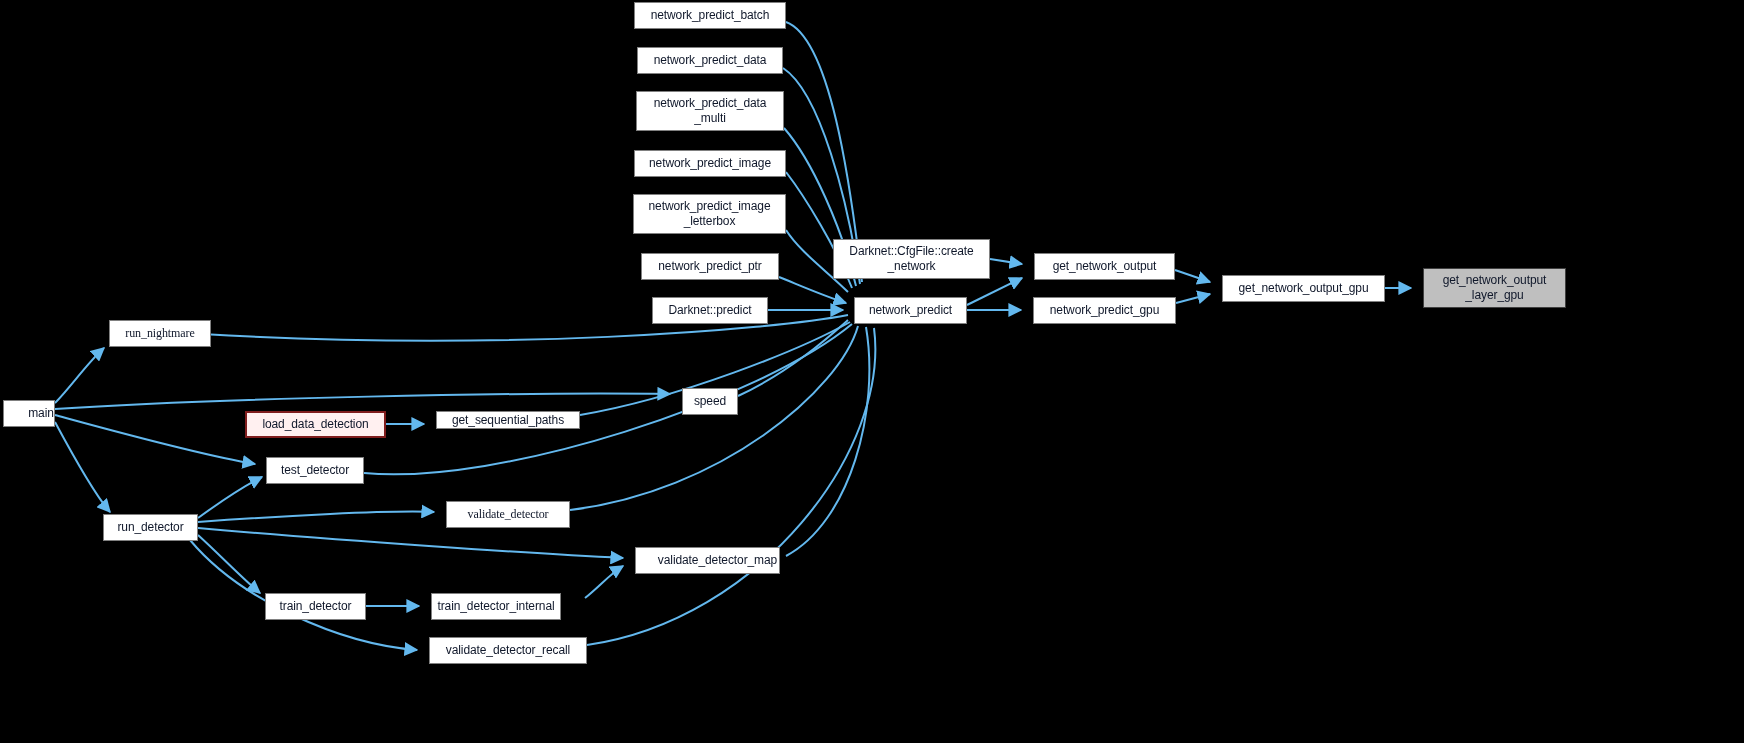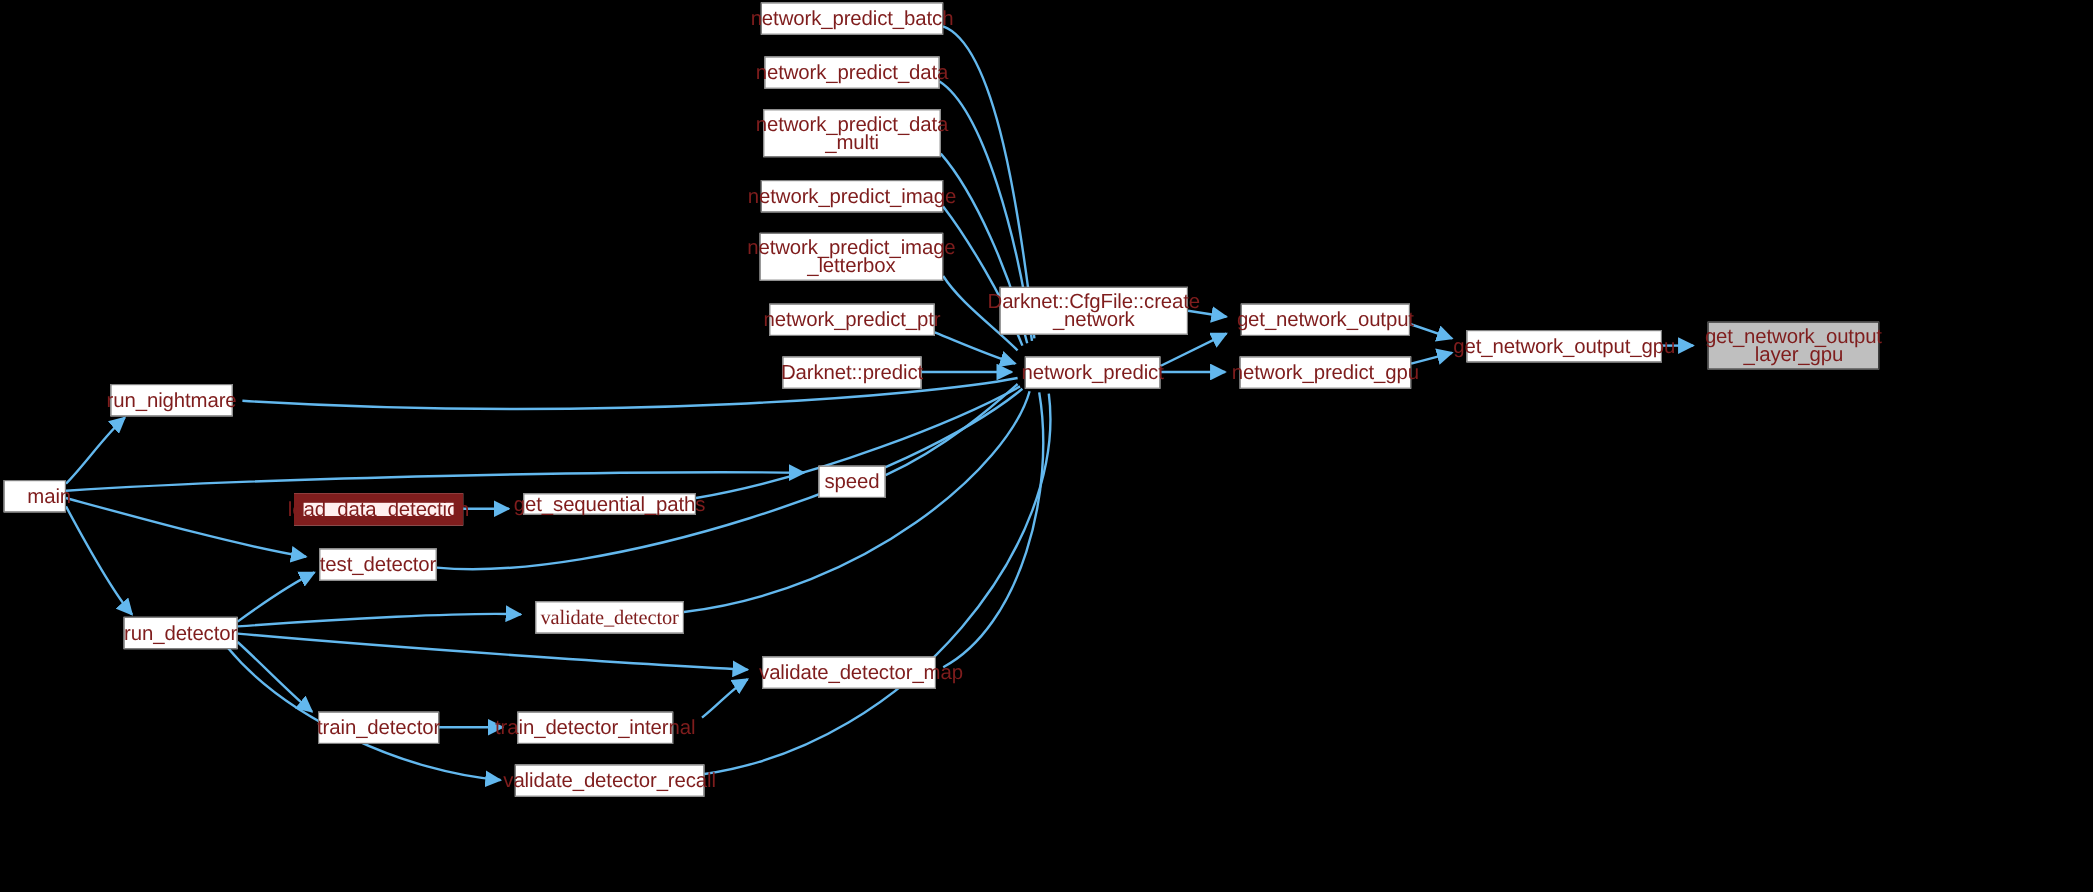--- a/index.html
+++ b/index.html
@@ -21,34 +21,34 @@
     top: 0;
     width: 1744px;
     height: 743px;
     pointer-events: none;
   }
   .node {
     position: absolute;
     box-sizing: border-box;
     background: #ffffff;
     border: 1px solid #808080;
-    color: #7f1d1d;
-    font-size: 17px;
+    color: #0f172a;
+    font-size: 12px;
     line-height: 15px;
     display: flex;
     align-items: center;
     justify-content: center;
     text-align: center;
     white-space: pre-line;
     letter-spacing: -0.1px;
     z-index: 5;
   }
   .node.highlight {
     background: #fff0f0;
-    border: 8px solid #7f1d1d;
+    border: 2px solid #7f1d1d;
   }
   .node.current {
     background: #bfbfbf;
     border: 1px solid #404040;
   }
 </style>
 </head>
 <body>
 
 <div id="canvas">
@@ -104,21 +104,21 @@
       <div class="node" style="left: 641px; top: 253px; width: 138px; height: 27px;">network_predict_ptr</div>
       <div class="node" style="left: 833px; top: 239px; width: 157px; height: 40px;">Darknet::CfgFile::create
 _network</div>
       <div class="node" style="left: 652px; top: 297px; width: 116px; height: 27px;">Darknet::predict</div>
       <div class="node" style="left: 854px; top: 297px; width: 113px; height: 27px;">network_predict</div>
       <div class="node" style="left: 1034px; top: 253px; width: 141px; height: 27px;">get_network_output</div>
       <div class="node" style="left: 1033px; top: 297px; width: 143px; height: 27px;">network_predict_gpu</div>
       <div class="node" style="left: 1222px; top: 275px; width: 163px; height: 27px;">get_network_output_gpu</div>
       <div class="node current" style="left: 1423px; top: 268px; width: 143px; height: 40px;">get_network_output
 _layer_gpu</div>
-      <div class="node" style="left: 92px; top: 320px; width: 102px; height: 27px;">run_nightmare</div>
+      <div class="node" style="left: 109px; top: 320px; width: 102px; height: 27px; font-family: Liberation Serif, serif;">run_nightmare</div>
       <div class="node" style="left: 3px; top: 400px; width: 52px; height: 27px; padding-left: 24px;">main</div>
       <div class="node" style="left: 682px; top: 388px; width: 56px; height: 27px;">speed</div>
       <div class="node highlight" style="left: 245px; top: 411px; width: 141px; height: 27px;">load_data_detection</div>
       <div class="node" style="left: 436px; top: 411px; width: 144px; height: 18px;">get_sequential_paths</div>
       <div class="node" style="left: 266px; top: 457px; width: 98px; height: 27px;">test_detector</div>
       <div class="node" style="left: 446px; top: 501px; width: 124px; height: 27px; font-family: Liberation Serif, serif;">validate_detector</div>
       <div class="node" style="left: 103px; top: 514px; width: 95px; height: 27px;">run_detector</div>
       <div class="node" style="left: 635px; top: 547px; width: 145px; height: 27px; padding-left: 20px;">validate_detector_map</div>
       <div class="node" style="left: 265px; top: 593px; width: 101px; height: 27px;">train_detector</div>
       <div class="node" style="left: 431px; top: 593px; width: 130px; height: 27px;">train_detector_internal</div>

